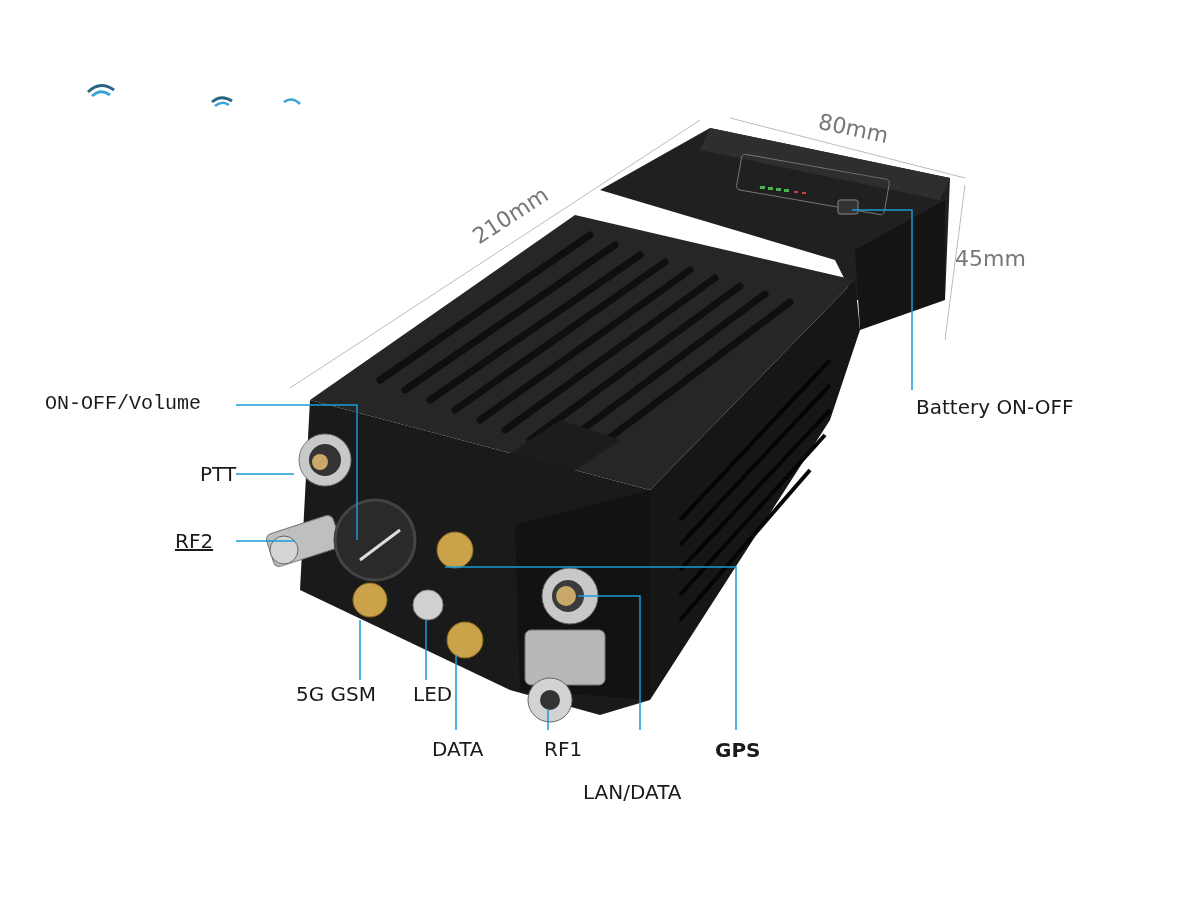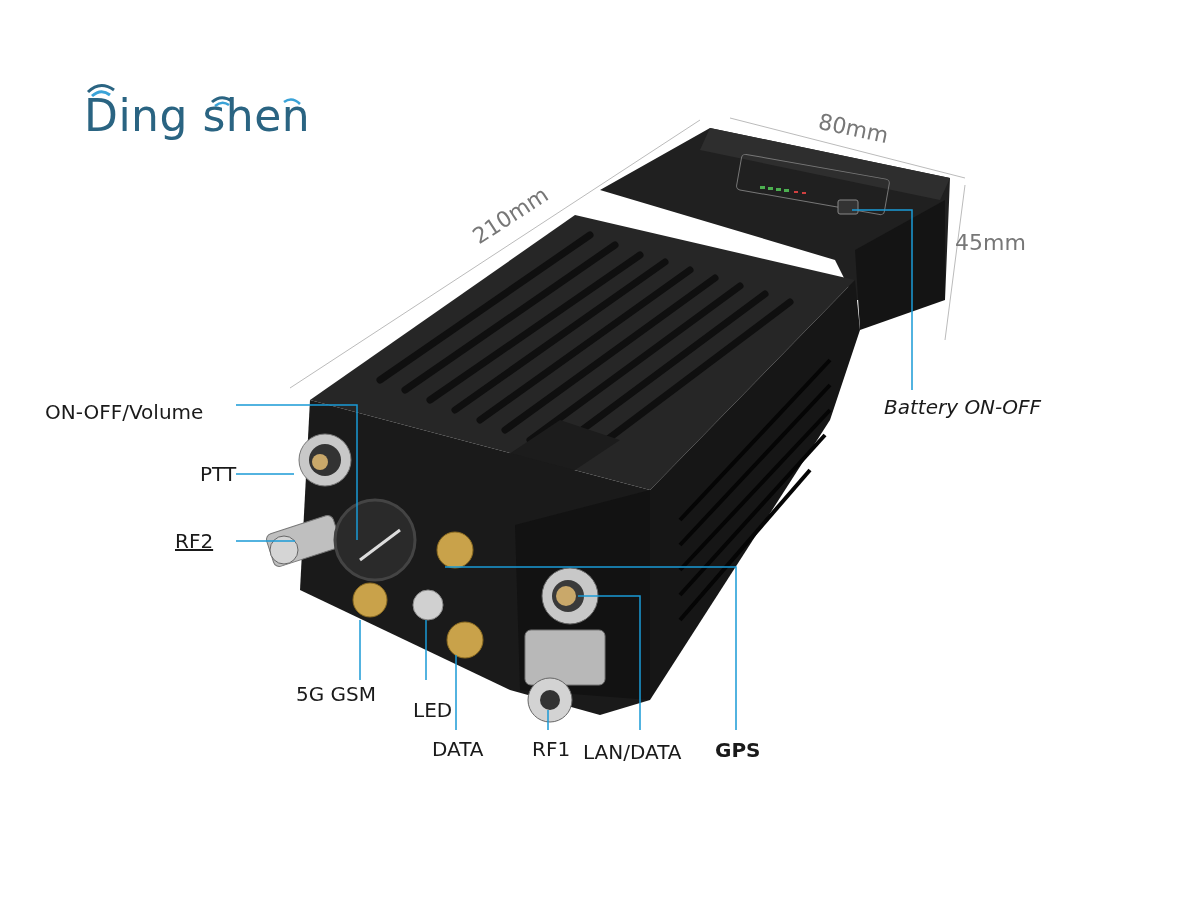--- a/index.html
+++ b/index.html
@@ -14,21 +14,20 @@
 <body>
 
 <div class="logo">
   <svg width="230" height="60" style="position:absolute;left:0;top:-6px">
     <path d="M4 14 Q16 2 30 12" stroke="#2a6482" stroke-width="3" fill="none"></path>
     <path d="M8 18 Q17 10 26 17" stroke="#3aa3d8" stroke-width="3" fill="none"></path>
     <path d="M128 24 Q137 16 148 23" stroke="#2a6482" stroke-width="3" fill="none"></path>
     <path d="M131 28 Q138 22 145 27" stroke="#3aa3d8" stroke-width="2.5" fill="none"></path>
     <path d="M200 24 Q208 18 216 26" stroke="#3aa3d8" stroke-width="2.5" fill="none"></path>
   </svg>
-  <div class="logo-text">Ding shen</div>
 </div>
 
 <svg class="device" width="1200" height="908">
 
   <line x1="290" y1="388" x2="700" y2="120" stroke="#bbb" stroke-width="1"></line>
   <line x1="730" y1="118" x2="965" y2="178" stroke="#bbb" stroke-width="1"></line>
   <line x1="965" y1="185" x2="945" y2="340" stroke="#bbb" stroke-width="1"></line>
 
   <polygon points="600,190 710,128 950,178 945,300 855,300 835,260" fill="#202020"></polygon>
   <polygon points="710,128 950,178 940,200 700,150" fill="#2e2e2e"></polygon>
@@ -105,24 +104,24 @@
     <line x1="426" y1="620" x2="426" y2="680"></line>
     <line x1="456" y1="655" x2="456" y2="730"></line>
     <line x1="548" y1="710" x2="548" y2="730"></line>
     <polyline points="578,596 640,596 640,730"></polyline>
     <polyline points="445,567 736,567 736,730"></polyline>
   </g>
 </svg>
 
 <div class="dim" style="left:468px;top:228px;transform:rotate(-33deg);transform-origin:left top;">210mm</div>
 <div class="dim" style="left:818px;top:116px;transform:rotate(12deg);">80mm</div>
-<div class="dim" style="left:955px;top:230px;">45mm</div>
+<div class="dim" style="left:955px;top:246px;">45mm</div>
 
-<div class="label" style="left:45px;top:400px;">ON-OFF/Volume</div>
+<div class="label" style="left:45px;top:392px;font-family:Liberation Mono, monospace;">ON-OFF/Volume</div>
 <div class="label" style="left:200px;top:462px;">PTT</div>
 <div class="label" style="left:175px;top:529px;text-decoration:underline;">RF2</div>
-<div class="label" style="left:884px;top:395px;font-style:italic;">Battery ON-OFF</div>
+<div class="label" style="left:916px;top:395px;">Battery ON-OFF</div>
 <div class="label" style="left:296px;top:682px;">5G GSM</div>
-<div class="label" style="left:413px;top:682px;margin-top:16px;">LED</div>
+<div class="label" style="left:413px;top:682px;">LED</div>
 <div class="label" style="left:432px;top:737px;">DATA</div>
-<div class="label" style="left:532px;top:737px;">RF1</div>
-<div class="label" style="left:583px;top:740px;">LAN/DATA</div>
+<div class="label" style="left:544px;top:737px;">RF1</div>
+<div class="label" style="left:583px;top:780px;">LAN/DATA</div>
 <div class="label" style="left:715px;top:738px;font-weight:bold;">GPS</div>
 
 </body></html>

